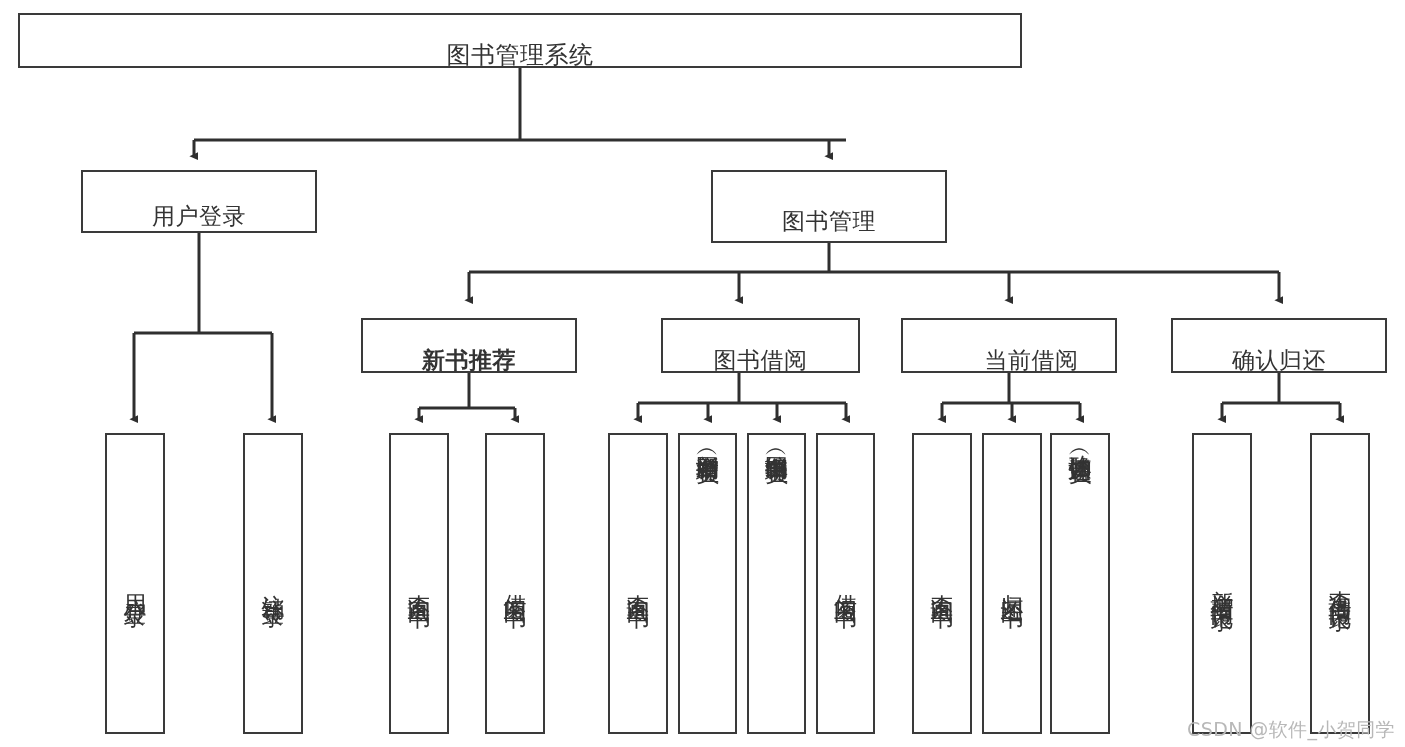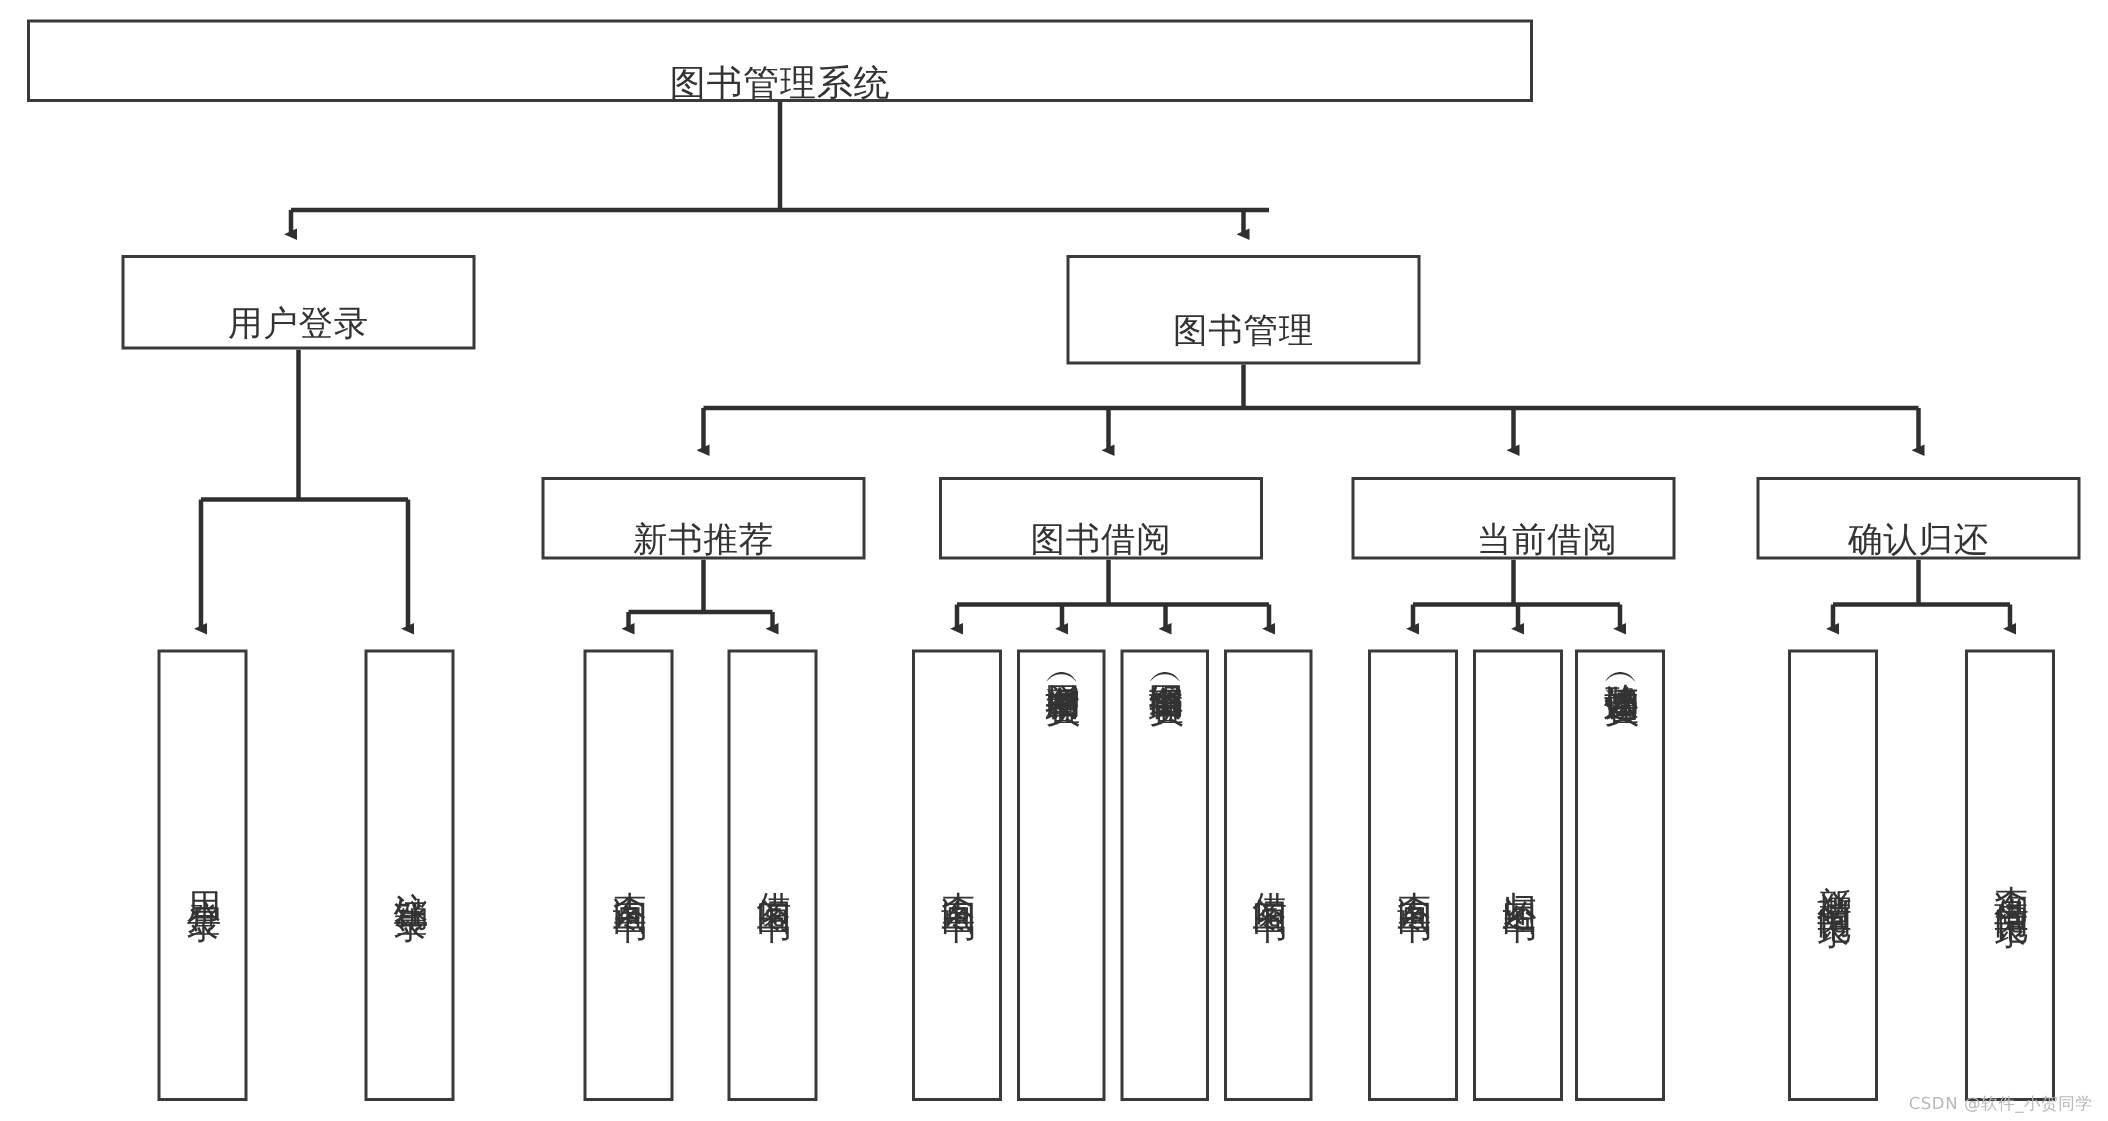--- a/index.html
+++ b/index.html
@@ -72,21 +72,21 @@
     letter-spacing: 1px;
   }
   .node.leaf.mid-text {
     align-items: center;
     padding-top: 0;
   }
   #watermark {
     position: absolute;
     right: 10px;
     bottom: 4px;
-    font-size: 11px;
+    font-size: 19px;
     color: #b8b8b8;
     white-space: nowrap;
     letter-spacing: 0.4px;
     font-family: "DejaVu Sans", "Liberation Sans", sans-serif;
     text-align: center;
   }
 </style>
 </head>
 <body>
 
@@ -146,24 +146,24 @@
     <span class="node-label">图书管理系统</span>
   </div>
 
   <div class="node horiz" style="left:81px; top:170px; width:236px; height:63px;">
     <span class="node-label">用户登录</span>
   </div>
   <div class="node horiz" style="left:711px; top:170px; width:236px; height:73px;">
     <span class="node-label">图书管理</span>
   </div>
 
-  <div class="node horiz" style="left:361px; top:318px; width:216px; height:55px;">
+  <div class="node horiz" style="left:361px; top:318px; width:216px; height:55px;font-weight:bold;">
     <span class="node-label">新书推荐</span>
   </div>
-  <div class="node horiz" style="left:626px; top:318px; width:216px; height:55px;">
+  <div class="node horiz" style="left:661px; top:318px; width:199px; height:55px;">
     <span class="node-label">图书借阅</span>
   </div>
   <div class="node horiz" style="left:901px; top:318px; width:216px; height:55px;padding-left:45px;">
     <span class="node-label">当前借阅</span>
   </div>
   <div class="node horiz" style="left:1171px; top:318px; width:216px; height:55px;">
     <span class="node-label">确认归还</span>
   </div>
 
   <div class="node leaf mid-text" style="left:105px; top:433px; width:60px; height:301px;">

